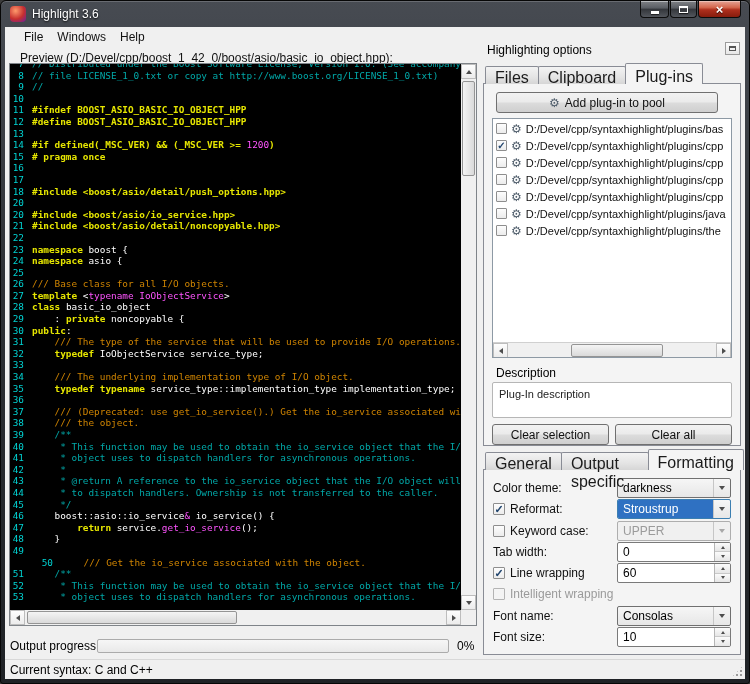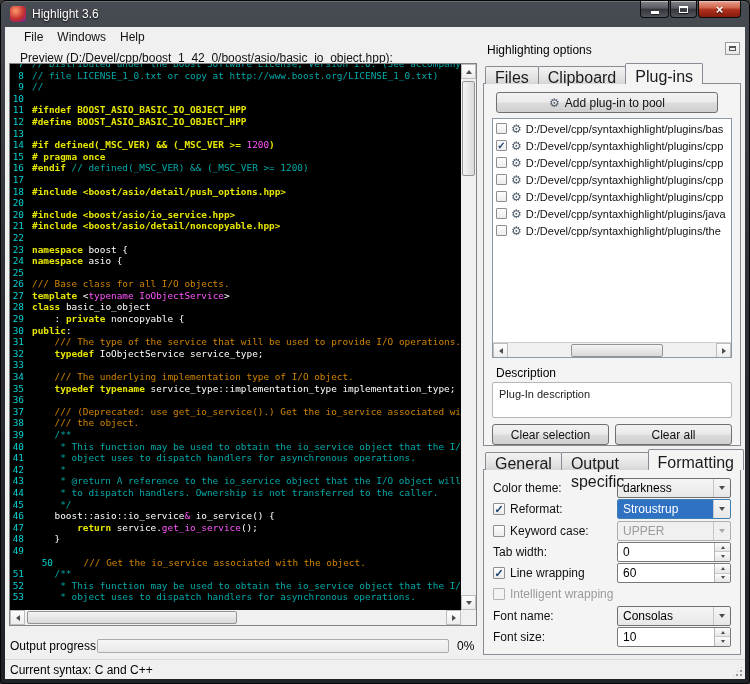--- a/index.html
+++ b/index.html
@@ -192,21 +192,21 @@
         <div class="code-inner" id="code-inner">
             <div class="code-line"><span class="ln" style="color: rgb(0, 210, 210);">7</span><span class="code-text"><span style="color: rgb(0, 168, 168);">// Distributed under the Boost Software License, Version 1.0. (See accompanying</span></span></div>
             <div class="code-line"><span class="ln" style="color: rgb(0, 210, 210);">8</span><span class="code-text"><span style="color: rgb(0, 168, 168);">// file LICENSE_1_0.txt or copy at http://www.boost.org/LICENSE_1_0.txt)</span></span></div>
             <div class="code-line"><span class="ln" style="color: rgb(0, 210, 210);">9</span><span class="code-text"><span style="color: rgb(0, 168, 168);">//</span></span></div>
             <div class="code-line"><span class="ln" style="color: rgb(0, 210, 210);">10</span><span class="code-text"></span></div>
             <div class="code-line"><span class="ln" style="color: rgb(0, 210, 210);">11</span><span class="code-text"><span style="color: rgb(230, 230, 0); font-weight: bold;">#ifndef BOOST_ASIO_BASIC_IO_OBJECT_HPP</span></span></div>
             <div class="code-line"><span class="ln" style="color: rgb(0, 210, 210);">12</span><span class="code-text"><span style="color: rgb(230, 230, 0); font-weight: bold;">#define BOOST_ASIO_BASIC_IO_OBJECT_HPP</span></span></div>
             <div class="code-line"><span class="ln" style="color: rgb(0, 210, 210);">13</span><span class="code-text"></span></div>
             <div class="code-line"><span class="ln" style="color: rgb(0, 210, 210);">14</span><span class="code-text"><span style="color: rgb(230, 230, 0); font-weight: bold;">#if defined(_MSC_VER) &amp;&amp; (_MSC_VER &gt;= </span><span style="color: rgb(255, 85, 255);">1200</span><span style="color: rgb(230, 230, 0); font-weight: bold;">)</span></span></div>
             <div class="code-line"><span class="ln" style="color: rgb(0, 210, 210);">15</span><span class="code-text"><span style="color: rgb(230, 230, 0); font-weight: bold;"># pragma once</span></span></div>
-            <div class="code-line"><span class="ln" style="color: rgb(0, 210, 210);">16</span><span class="code-text"><span style="color: rgb(230, 230, 0); font-weight: bold;">#endif </span><span style="color: rgb(0, 168, 168);">// defined(_MSC_VER) &amp;&amp; (_MSC_VER &gt;= 1200)</span></span></div>
+            <div class="code-line"><span class="ln" style="color: rgb(0, 210, 210);">16</span></div>
             <div class="code-line"><span class="ln" style="color: rgb(0, 210, 210);">17</span><span class="code-text"></span></div>
             <div class="code-line"><span class="ln" style="color: rgb(0, 210, 210);">18</span><span class="code-text"><span style="color: rgb(230, 230, 0); font-weight: bold;">#include &lt;boost/asio/detail/push_options.hpp&gt;</span></span></div>
             <div class="code-line"><span class="ln" style="color: rgb(0, 210, 210);">20</span><span class="code-text"></span></div>
             <div class="code-line"><span class="ln" style="color: rgb(0, 210, 210);">20</span><span class="code-text"><span style="color: rgb(230, 230, 0); font-weight: bold;">#include &lt;boost/asio/io_service.hpp&gt;</span></span></div>
             <div class="code-line"><span class="ln" style="color: rgb(0, 210, 210);">21</span><span class="code-text"><span style="color: rgb(230, 230, 0); font-weight: bold;">#include &lt;boost/asio/detail/noncopyable.hpp&gt;</span></span></div>
             <div class="code-line"><span class="ln" style="color: rgb(0, 210, 210);">22</span><span class="code-text"></span></div>
             <div class="code-line"><span class="ln" style="color: rgb(0, 210, 210);">23</span><span class="code-text"><span style="color: rgb(230, 230, 0); font-weight: bold;">namespace</span><span style="color: rgb(255, 255, 255);"> boost {</span></span></div>
             <div class="code-line"><span class="ln" style="color: rgb(0, 210, 210);">24</span><span class="code-text"><span style="color: rgb(230, 230, 0); font-weight: bold;">namespace</span><span style="color: rgb(255, 255, 255);"> asio {</span></span></div>
             <div class="code-line"><span class="ln" style="color: rgb(0, 210, 210);">25</span><span class="code-text"></span></div>
             <div class="code-line"><span class="ln" style="color: rgb(0, 210, 210);">26</span><span class="code-text"><span style="color: rgb(207, 132, 0);">/// Base class for all I/O objects.</span></span></div>

